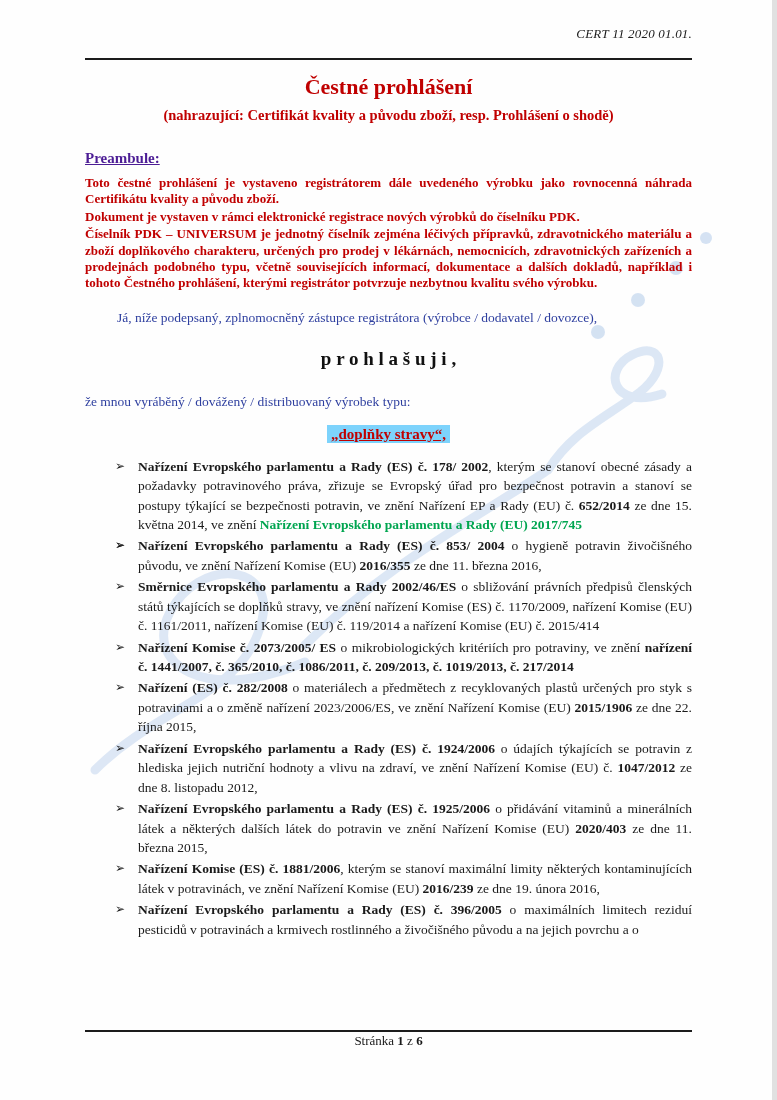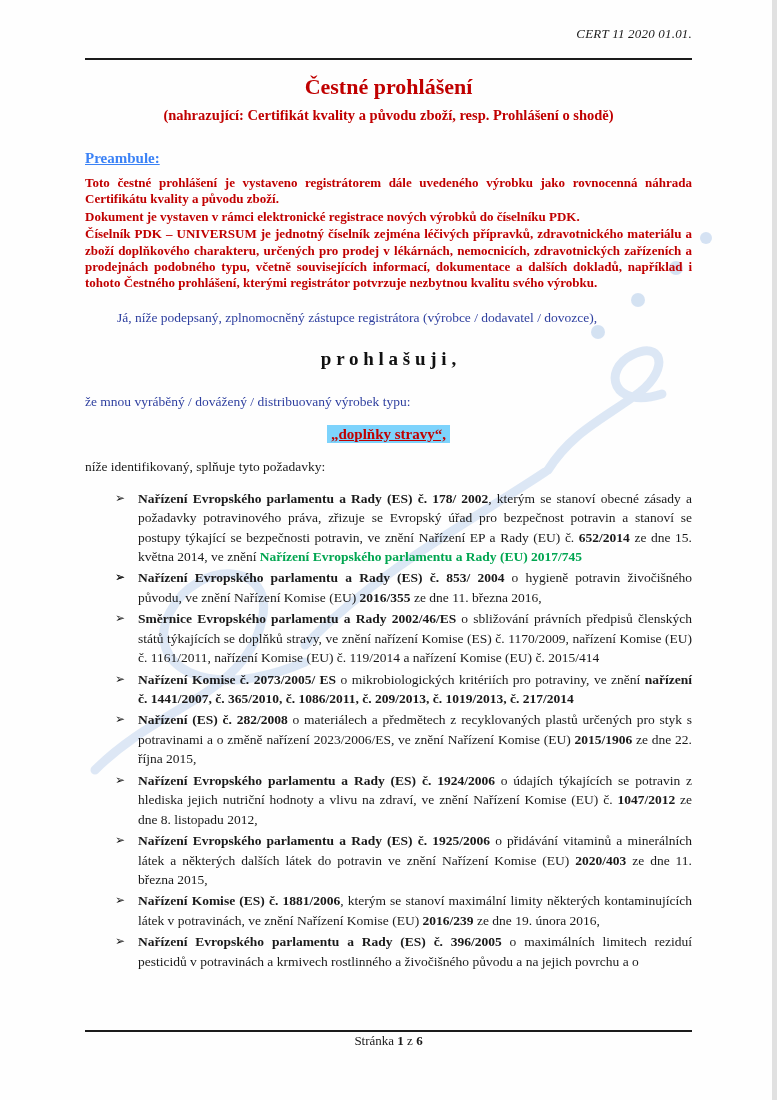--- a/index.html
+++ b/index.html
@@ -66,39 +66,38 @@
 
   <div class="content">
 
     <div class="doc-code">CERT 11 2020 01.01.</div>
 
     <hr class="top-rule">
 
     <h1 class="title" style="color:#c00000">Čestné prohlášení</h1>
     <div class="subtitle" style="color:#c00000">(nahrazující: Certifikát kvality a původu zboží, resp. Prohlášení o shodě)</div>
 
-    <div class="preamble-heading" style="color:#3b82f6">Preambule:</div>
+    <div class="preamble-heading" style="color:#4c1d95">Preambule:</div>
 
     <div class="preamble" style="color:#c00000">
         <p>Toto čestné prohlášení je vystaveno registrátorem dále uvedeného výrobku jako rovnocenná náhrada Certifikátu kvality a původu zboží.</p>
         <p>Dokument je vystaven v rámci elektronické registrace nových výrobků do číselníku PDK.</p>
         <p>Číselník PDK – UNIVERSUM je jednotný číselník zejména léčivých přípravků, zdravotnického materiálu a zboží doplňkového charakteru, určených pro prodej v lékárnách, nemocnicích, zdravotnických zařízeních a prodejnách podobného typu, včetně souvisejících informací, dokumentace a dalších dokladů, například i tohoto Čestného prohlášení, kterými registrátor potvrzuje nezbytnou kvalitu svého výrobku.</p>
       </div>
 
     <p class="declarant" style="color:#2e3f9f">Já, níže podepsaný, zplnomocněný zástupce registrátora (výrobce / dodavatel / dovozce),</p>
 
     <p class="prohlasuji">p r o h l a š u j i ,</p>
 
     <p class="product-line" style="color:#2e3f9f">že mnou vyráběný / dovážený  / distribuovaný výrobek typu:</p>
 
     <p class="highlight-line">
       <span class="highlight" style="color:#c00000;background:#7dd3fc">„doplňky stravy“,</span>
     </p>
 
-    <p class="requirements-intro">níže identifikovaný, splňuje tyto požadavky:</p>
 
     <ul class="reg-list">
         <li class="reg-item"><span class="bullet">➢</span><span class="reg-text"><span class="b">Nařízení Evropského parlamentu a Rady (ES) č. 178/ 2002</span><span>, kterým se stanoví obecné zásady a požadavky potravinového práva, zřizuje se Evropský úřad pro bezpečnost potravin a stanoví se postupy týkající se bezpečnosti potravin, ve znění Nařízení EP a Rady (EU) č. </span><span class="b">652/2014</span><span> ze dne 15. května 2014, ve znění </span><span class="b" style="color: rgb(0, 165, 80);">Nařízení Evropského parlamentu a Rady (EU) 2017/745</span></span></li>
         <li class="reg-item"><span class="bullet">➢</span></li>
         <li class="reg-item"><span class="bullet">➢</span><span class="reg-text"><span class="b">Nařízení Evropského parlamentu a Rady (ES) č. 853/ 2004</span><span> o hygieně potravin živočišného původu, ve znění Nařízení Komise (EU) </span><span class="b">2016/355</span><span> ze dne 11. března 2016,</span></span></li>
         <li class="reg-item"><span class="bullet">➢</span><span class="reg-text"><span class="b">Směrnice Evropského parlamentu a Rady 2002/46/ES</span><span> o sbližování právních předpisů členských států týkajících se doplňků stravy, ve znění nařízení Komise (ES) č. 1170/2009, nařízení Komise (EU) č. 1161/2011, nařízení Komise (EU) č. 119/2014 a nařízení Komise (EU) č. 2015/414</span></span></li>
         <li class="reg-item"><span class="bullet">➢</span><span class="reg-text"><span class="b">Nařízení Komise č. 2073/2005/ ES</span><span> o mikrobiologických kritériích pro potraviny, ve znění </span><span class="b">nařízení č. 1441/2007, č. 365/2010, č. 1086/2011, č. 209/2013, č. 1019/2013, č. 217/2014</span></span></li>
         <li class="reg-item"><span class="bullet">➢</span><span class="reg-text"><span class="b">Nařízení (ES) č. 282/2008</span><span> o materiálech a předmětech z recyklovaných plastů určených pro styk s potravinami a o změně nařízení 2023/2006/ES, ve znění Nařízení Komise (EU) </span><span class="b">2015/1906</span><span> ze dne 22. října 2015,</span></span></li>
         <li class="reg-item"><span class="bullet">➢</span><span class="reg-text"><span class="b">Nařízení Evropského parlamentu a Rady (ES) č. 1924/2006</span><span> o údajích týkajících se potravin z hlediska jejich nutriční hodnoty a vlivu na zdraví, ve znění Nařízení Komise (EU) č. </span><span class="b">1047/2012</span><span> ze dne 8. listopadu 2012,</span></span></li>
         <li class="reg-item"><span class="bullet">➢</span><span class="reg-text"><span class="b">Nařízení Evropského parlamentu a Rady (ES) č. 1925/2006</span><span> o přidávání vitaminů a minerálních látek a některých dalších látek do potravin ve znění Nařízení Komise (EU) </span><span class="b">2020/403</span><span> ze dne 11. března 2015,</span></span></li>

